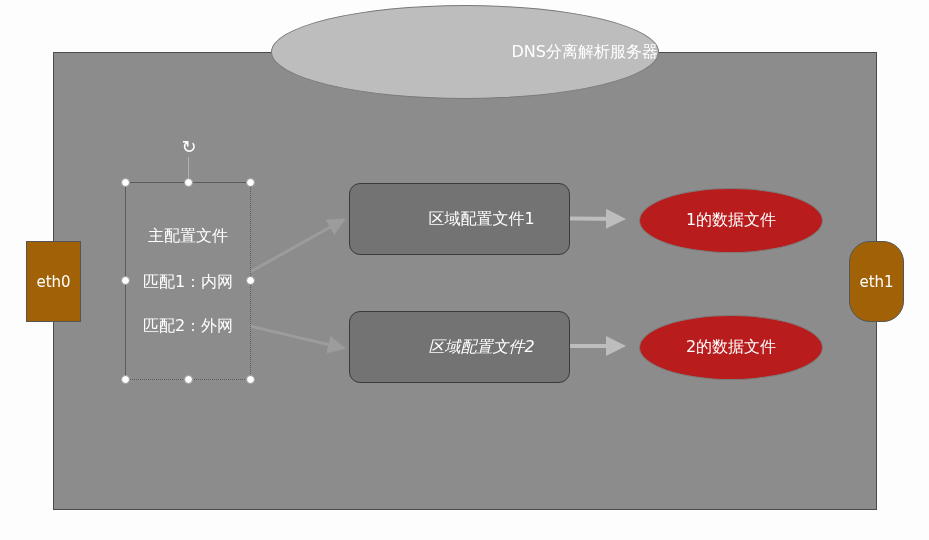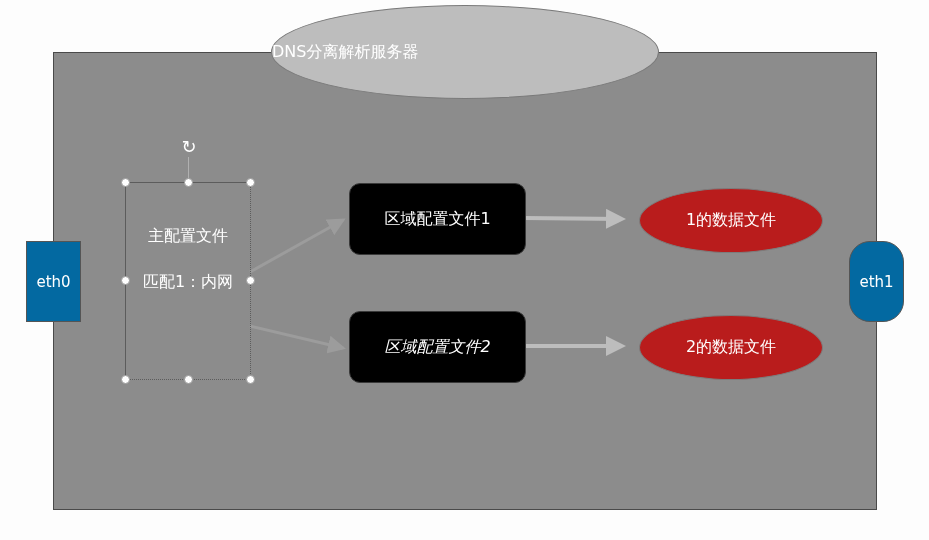--- a/index.html
+++ b/index.html
@@ -8,26 +8,26 @@
       background: #fdfdfd;
       font-family: "DejaVu Sans", "Liberation Sans", sans-serif;
     }
     .panel {
       position: absolute; left: 53px; top: 52px; width: 822px; height: 456px;
       background: #8c8c8c; border: 1px solid #4a4a4a;
     }
     .title-ellipse {
       position: absolute; left: 271px; top: 5px; width: 386px; height: 92px;
       border-radius: 50%; background: #bdbdbd; border: 1px solid #7a7a7a;
-      display: flex; align-items: center; justify-content: flex-start;
+      display: flex; align-items: center; justify-content: flex-end;
       color: #ffffff; font-size: 16px;
     }
     .port {
       position: absolute; top: 241px; width: 53px; height: 79px;
-      background: #0369a1; border: 1px solid #555555;
+      background: #a16207; border: 1px solid #555555;
       display: flex; align-items: center; justify-content: center;
       color: #ffffff; font-size: 15px;
     }
     .port.left { left: 26px; }
     .port.right { left: 849px; border-radius: 21px; }
     svg.connectors { position: absolute; left: 0; top: 0; }
     .selection {
       position: absolute; left: 125px; top: 182px; width: 124px; height: 196px;
       border-left: 1px solid #5c5c5c; border-top: 1px solid #5c5c5c;
       border-right: 1px dotted #5c5c5c; border-bottom: 1px dotted #5c5c5c;
@@ -44,23 +44,23 @@
       position: absolute; width: 7px; height: 7px; border-radius: 50%;
       background: #ffffff; border: 1px solid #9a9a9a; transform: translate(-4px, -4px);
     }
     .rotate-stem { position: absolute; left: 188px; top: 157px; width: 1px; height: 25px; background: #b0b0b0; }
     .rotate-icon {
       position: absolute; left: 179px; top: 137px; width: 20px; height: 20px;
       color: #ffffff; font-size: 18px; line-height: 20px; text-align: center;
     }
     .zone {
       position: absolute; left: 349px; width: 175px; height: 70px;
-      background: #000000; border: 1px solid #3a3a3a; border-radius: 11px;
+      background: #737373; border: 1px solid #3a3a3a; border-radius: 11px;
       display: flex; align-items: center; justify-content: center;
-      color: #ffffff; font-size: 16px;
+      color: #ffffff; font-size: 16px; padding-left: 44px;
     }
     .zone.z1 { top: 183px; }
     .zone.z2 { top: 311px; font-style: italic; }
     .data-ellipse {
       position: absolute; left: 639px; width: 182px; height: 63px;
       border-radius: 50%; background: #b91c1c; border: 1px solid #7c7c7c;
       display: flex; align-items: center; justify-content: center;
       color: #ffffff; font-size: 16px;
     }
     .data-ellipse.d1 { top: 188px; }
@@ -97,20 +97,21 @@
   <line x1="524" y1="346" x2="622" y2="346" stroke="#bdbdbd" stroke-width="4" marker-end="url(#arrowLight)"></line>
 </svg>
 
 <div class="selection"></div>
 <div class="rotate-stem"></div>
 <div class="rotate-icon">↻</div>
 
 <div class="main-config">
   <div class="line l1">主配置文件</div>
   <div class="line l2">匹配1：内网</div>
+  <div class="line l3">匹配2：外网</div>
 </div>
 
 <div class="handle" style="left:125px;top:182px"></div>
 <div class="handle" style="left:188px;top:182px"></div>
 <div class="handle" style="left:250px;top:182px"></div>
 <div class="handle" style="left:125px;top:280px"></div>
 <div class="handle" style="left:250px;top:280px"></div>
 <div class="handle" style="left:125px;top:379px"></div>
 <div class="handle" style="left:188px;top:379px"></div>
 <div class="handle" style="left:250px;top:379px"></div>

